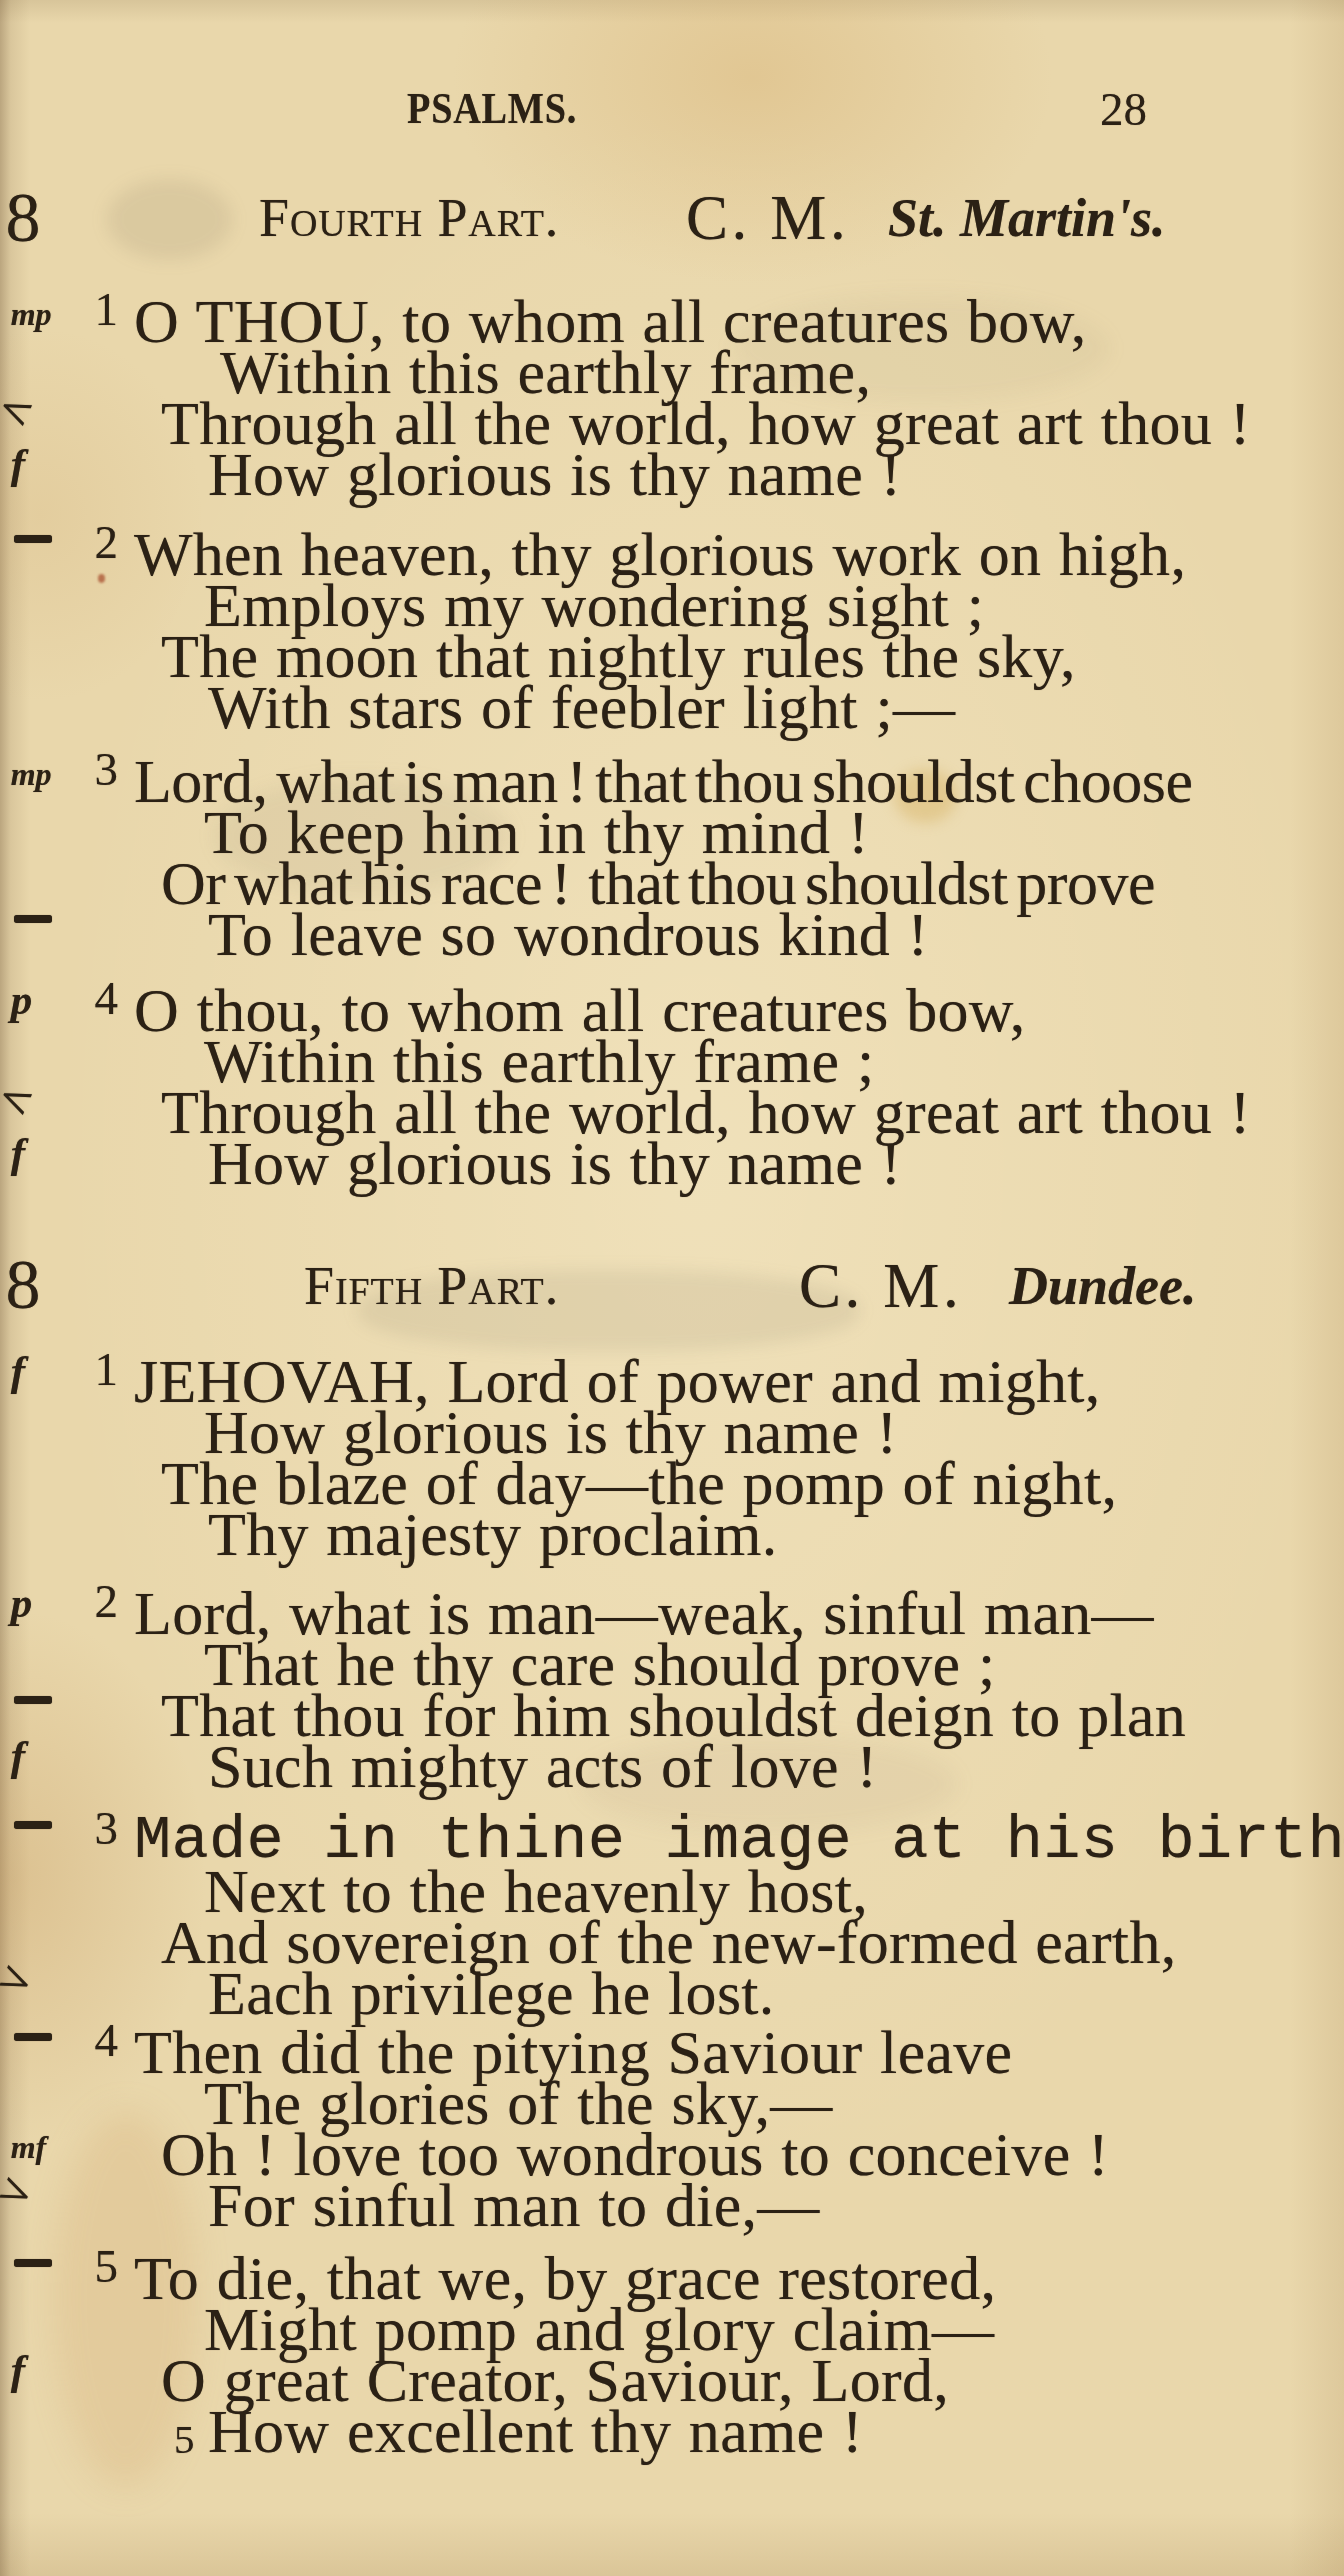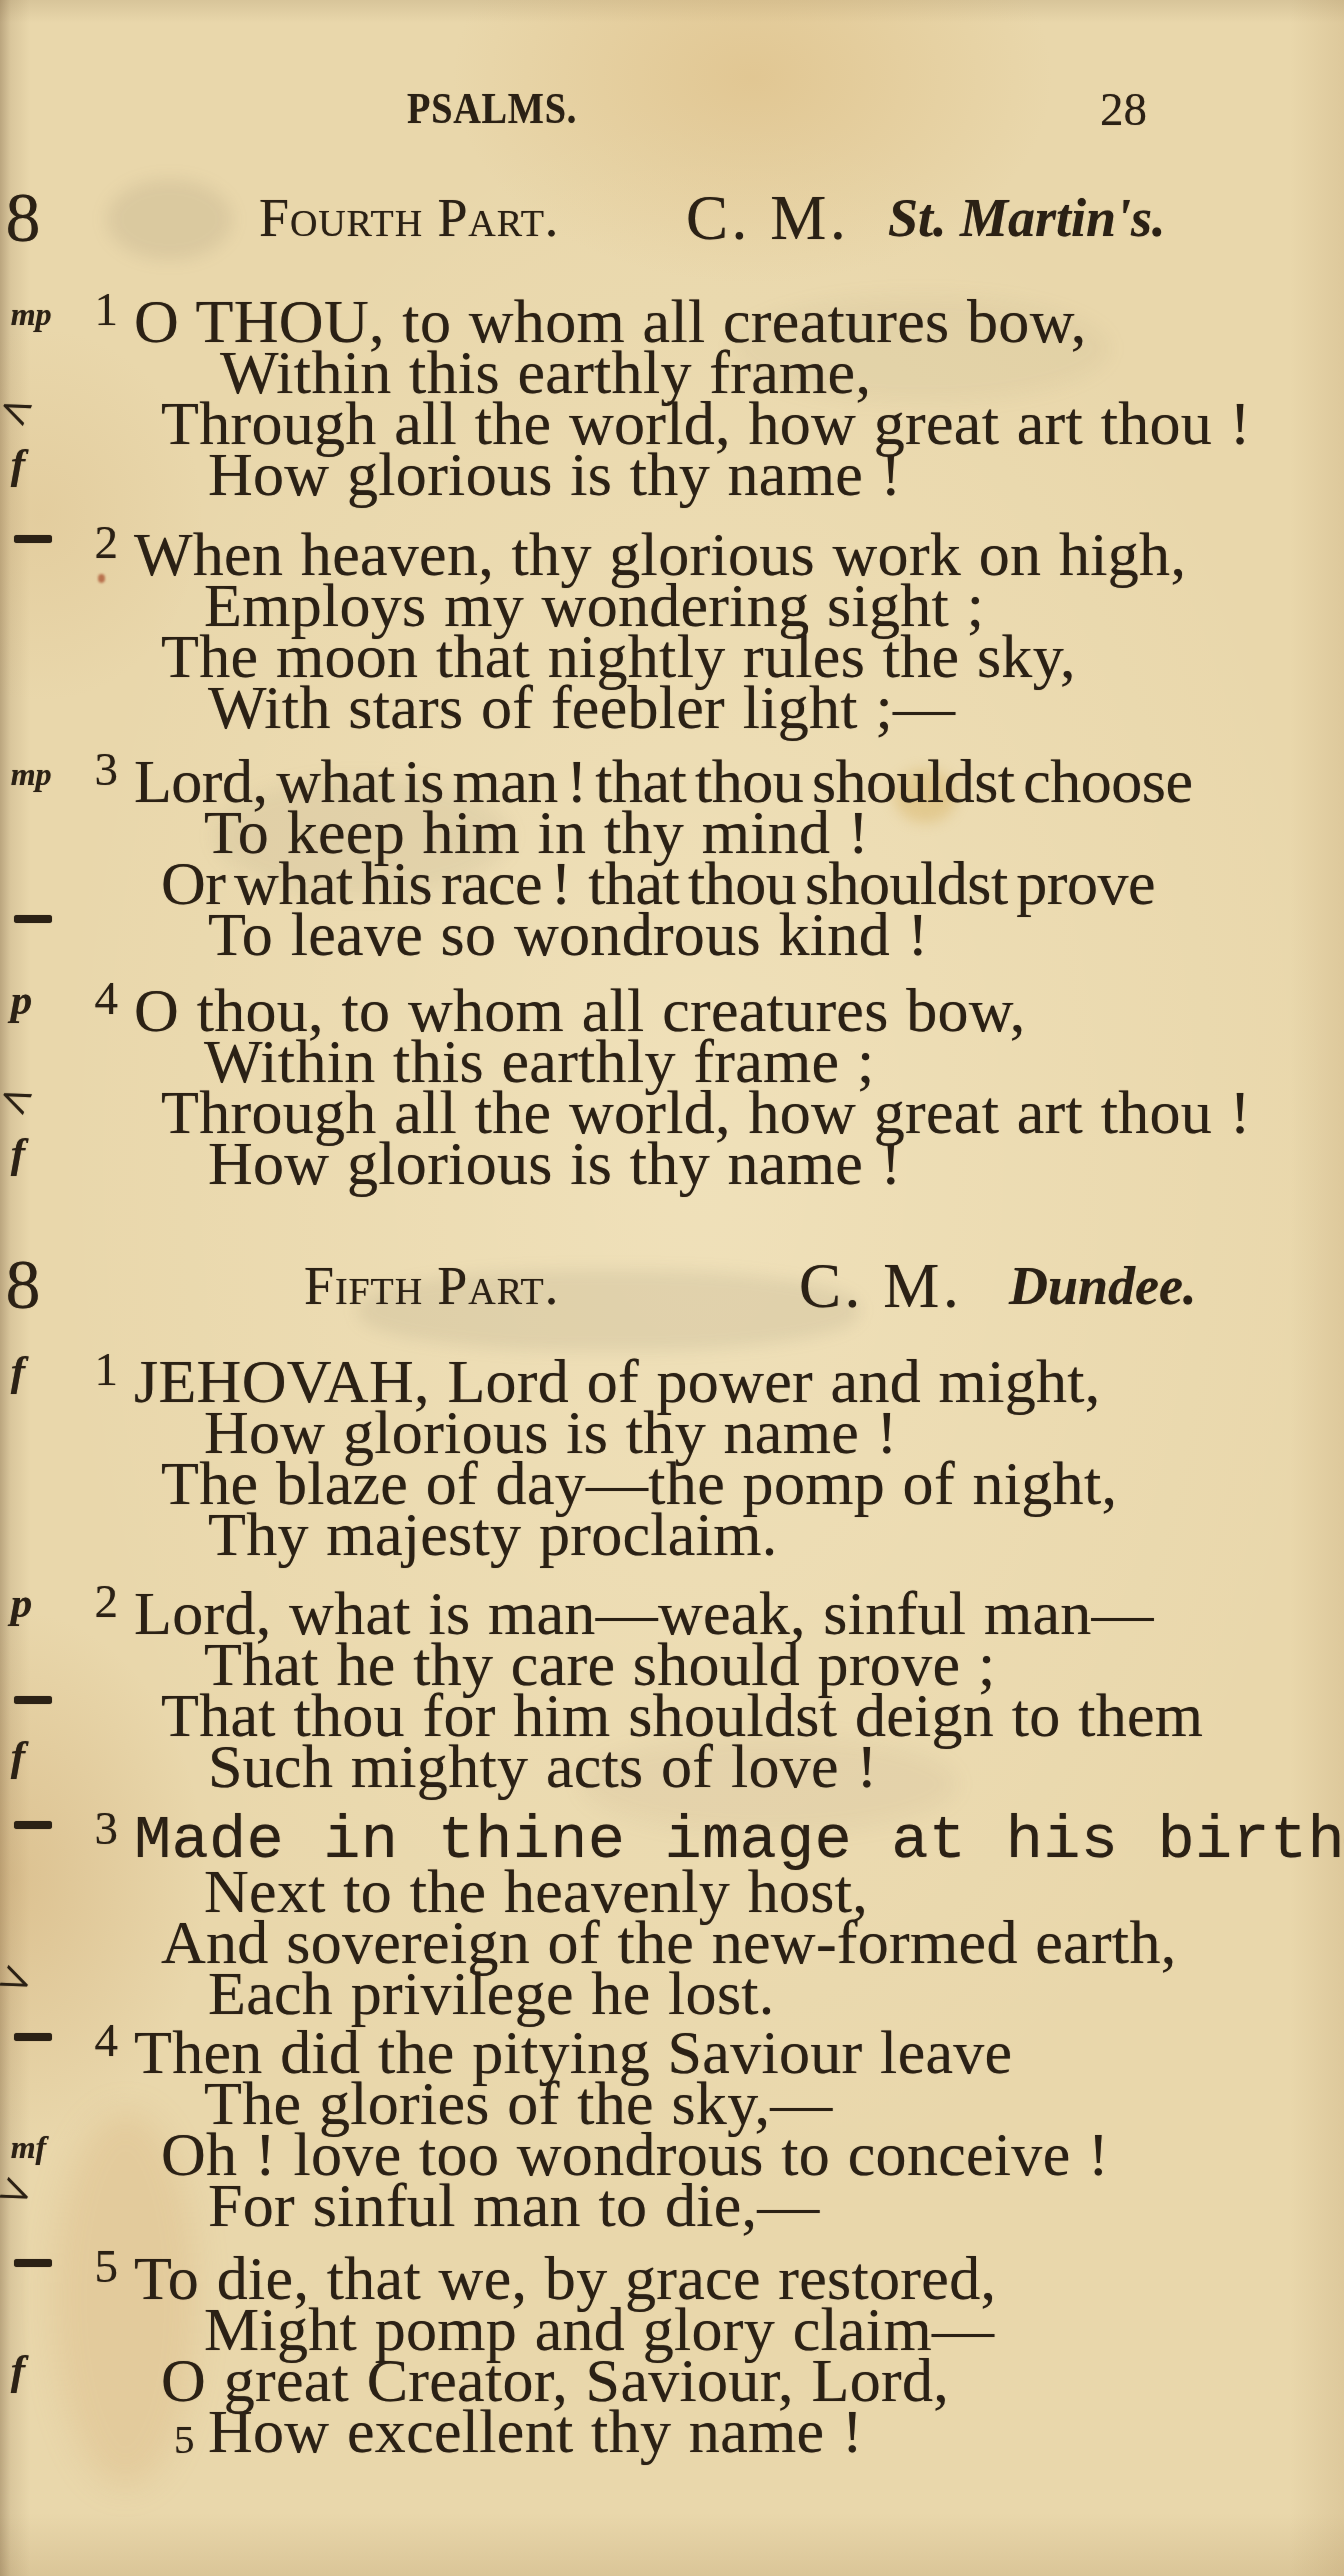--- a/index.html
+++ b/index.html
@@ -168,21 +168,21 @@
           <div class="line ink" style="top: 0px; left: 134px;">JEHOVAH, Lord of power and might,</div>
           <div class="line ink" style="top: 51px; left: 204px;">How glorious is thy name !</div>
           <div class="line ink" style="top: 102px; left: 161px;">The blaze of day—the pomp of night,</div>
           <div class="line ink" style="top: 153px; left: 208px;">Thy majesty proclaim.</div>
           <span class="mark-dyn ink" style="top: 5.4px;">f</span>
         </div>
         <div class="verse" style="top: 1576px;">
           <span class="verse-number ink">2</span>
           <div class="line ink" style="top: 0px; left: 134px;">Lord, what is man—weak, sinful man—</div>
           <div class="line ink" style="top: 51px; left: 204px;">That he thy care should prove ;</div>
-          <div class="line ink" style="top: 102px; left: 161px;">That thou for him shouldst deign to them</div>
+          <div class="line ink" style="top: 102px; left: 161px;">That thou for him shouldst deign to plan</div>
           <div class="line ink" style="top: 153px; left: 208px;">Such mighty acts of love !</div>
           <span class="mark-dyn ink" style="top: 5.4px;">p</span>
           <div class="mark-dash" style="top: 120px;"></div>
           <span class="mark-dyn ink" style="top: 158px;">f</span>
         </div>
         <div class="verse" style="top: 1803px;">
           <span class="verse-number ink">3</span>
           <div class="line ink" style="top: 0px; left: 134px; font-family: Liberation Mono, monospace;">Made in thine image at his birth—</div>
           <div class="line ink" style="top: 51px; left: 204px;">Next to the heavenly host,</div>
           <div class="line ink" style="top: 102px; left: 161px;">And sovereign of the new-formed earth,</div>

